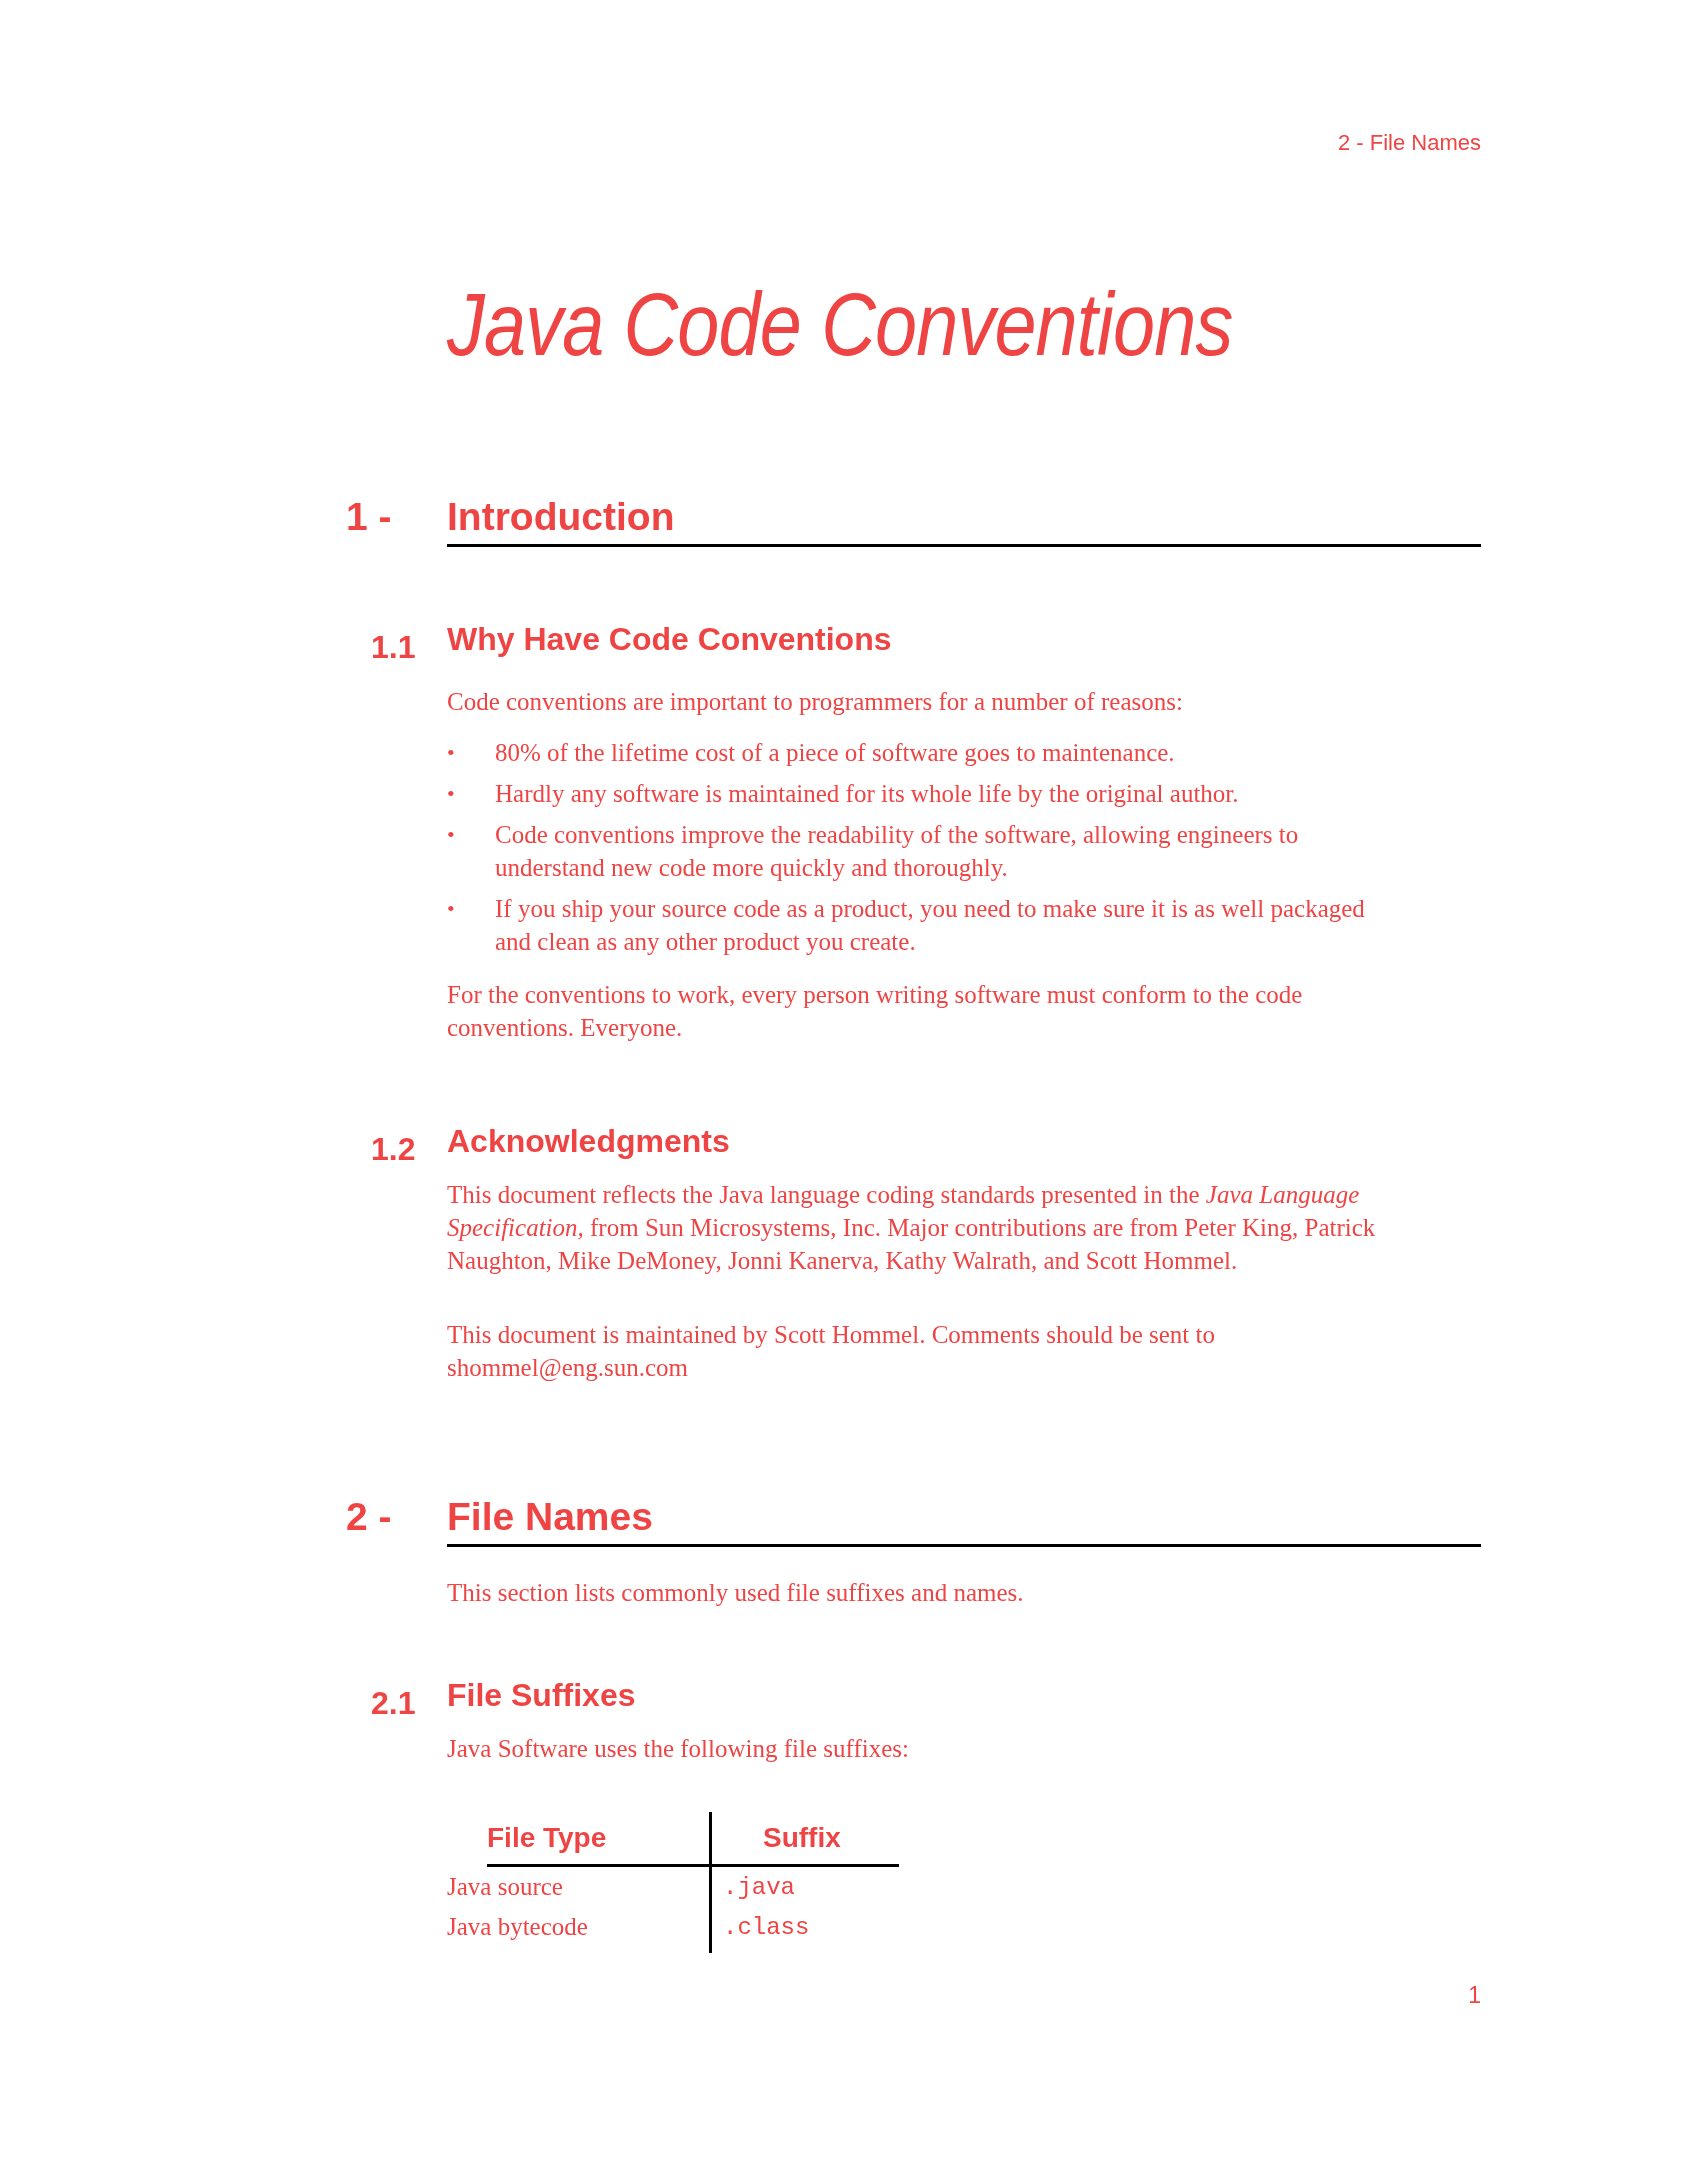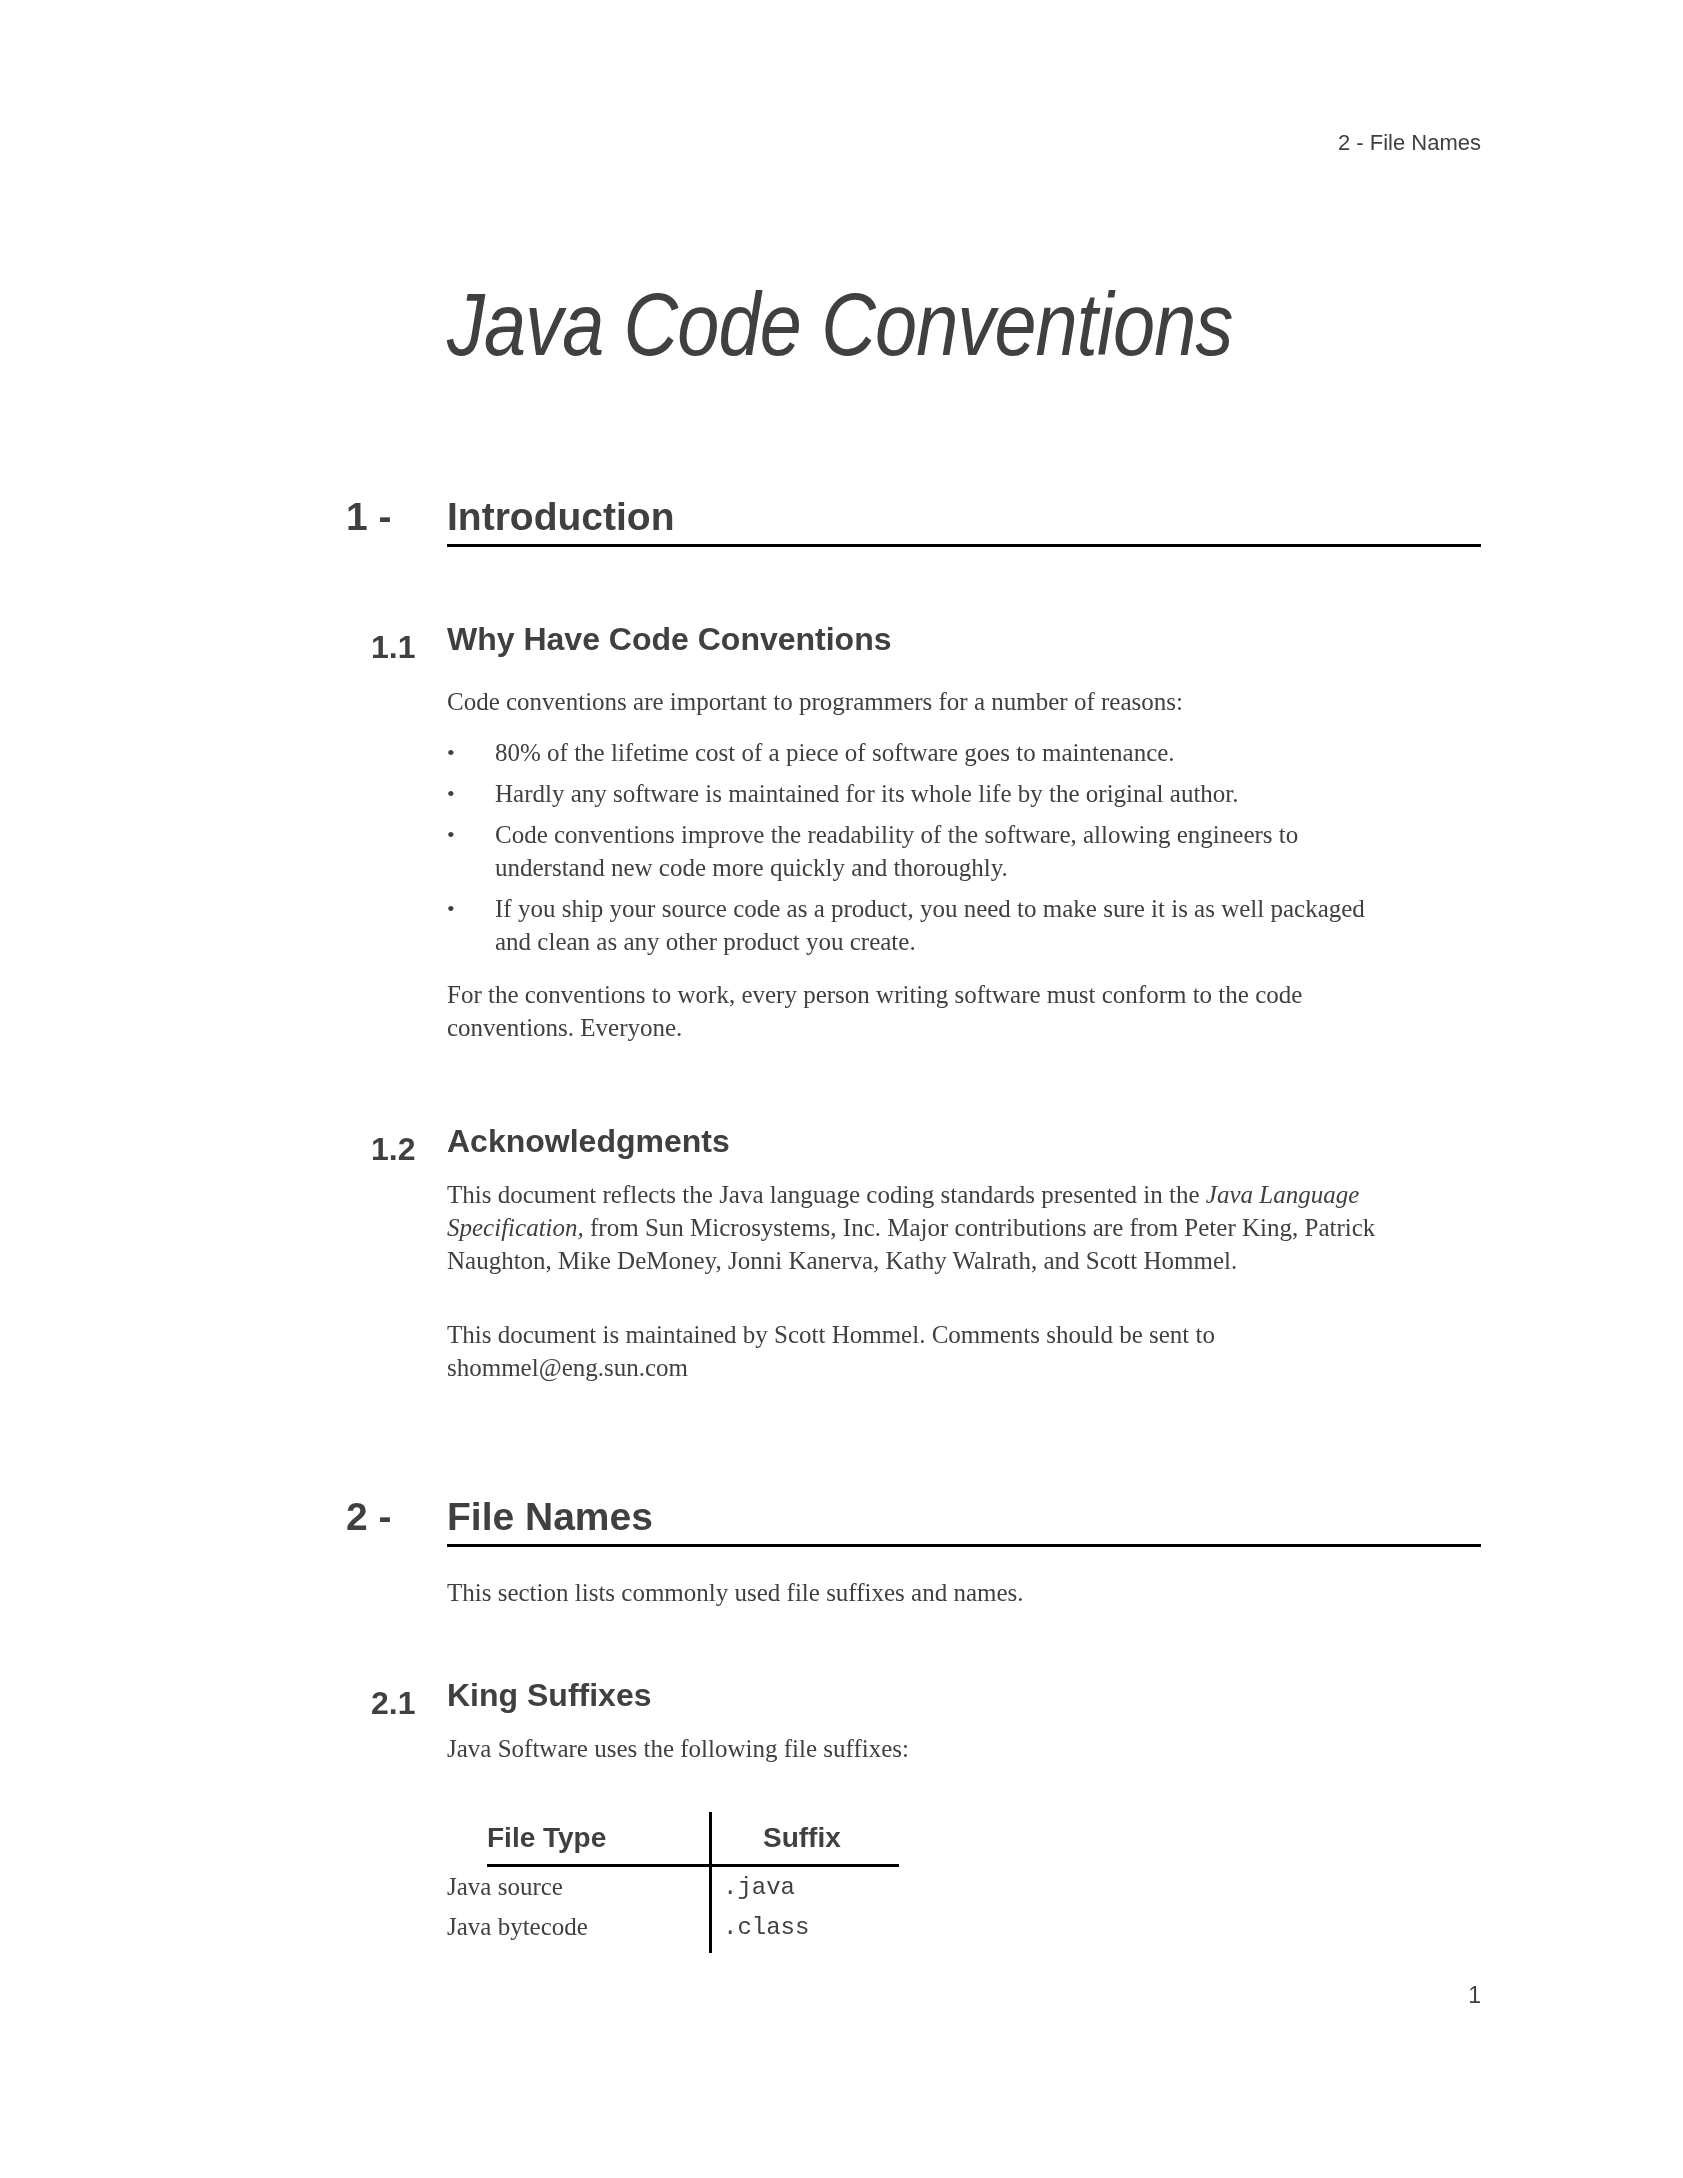--- a/index.html
+++ b/index.html
@@ -1,21 +1,21 @@
 <!DOCTYPE html>
 <html><head>
 <meta charset="utf-8">
 <style>
   html, body { margin: 0; padding: 0; background: #ffffff; }
   .page {
     position: relative;
     width: 1683px;
     height: 2178px;
     background: #ffffff;
-    color: #404040;
+    color: #ef4444;
     font-family: "Liberation Serif", serif;
     overflow: hidden;
   }
   .running-header {
     position: absolute;
     top: 130px;
     right: 202px;
     font-family: "Liberation Sans", sans-serif;
     font-size: 22px;
     line-height: 26px;
@@ -167,21 +167,21 @@
 
   <section class="h1-block" style="top:1495px">
     <span class="h1-num">2 -</span>
     <h1>File Names</h1>
   </section>
 
   <p class="body" style="top:1576px">This section lists commonly used file suffixes and names.</p>
 
   <section class="h2-block" style="top:1677px">
     <span class="h2-num">2.1</span>
-    <h2>King Suffixes</h2>
+    <h2>File Suffixes</h2>
   </section>
 
   <p class="body" style="top:1732px">Java Software uses the following file suffixes:</p>
 
   <div class="suffix-table">
     <div class="vline"></div>
     <div class="t-head">
       <span class="t-c1">File Type</span>
       <span class="t-c2">Suffix</span>
     </div>

